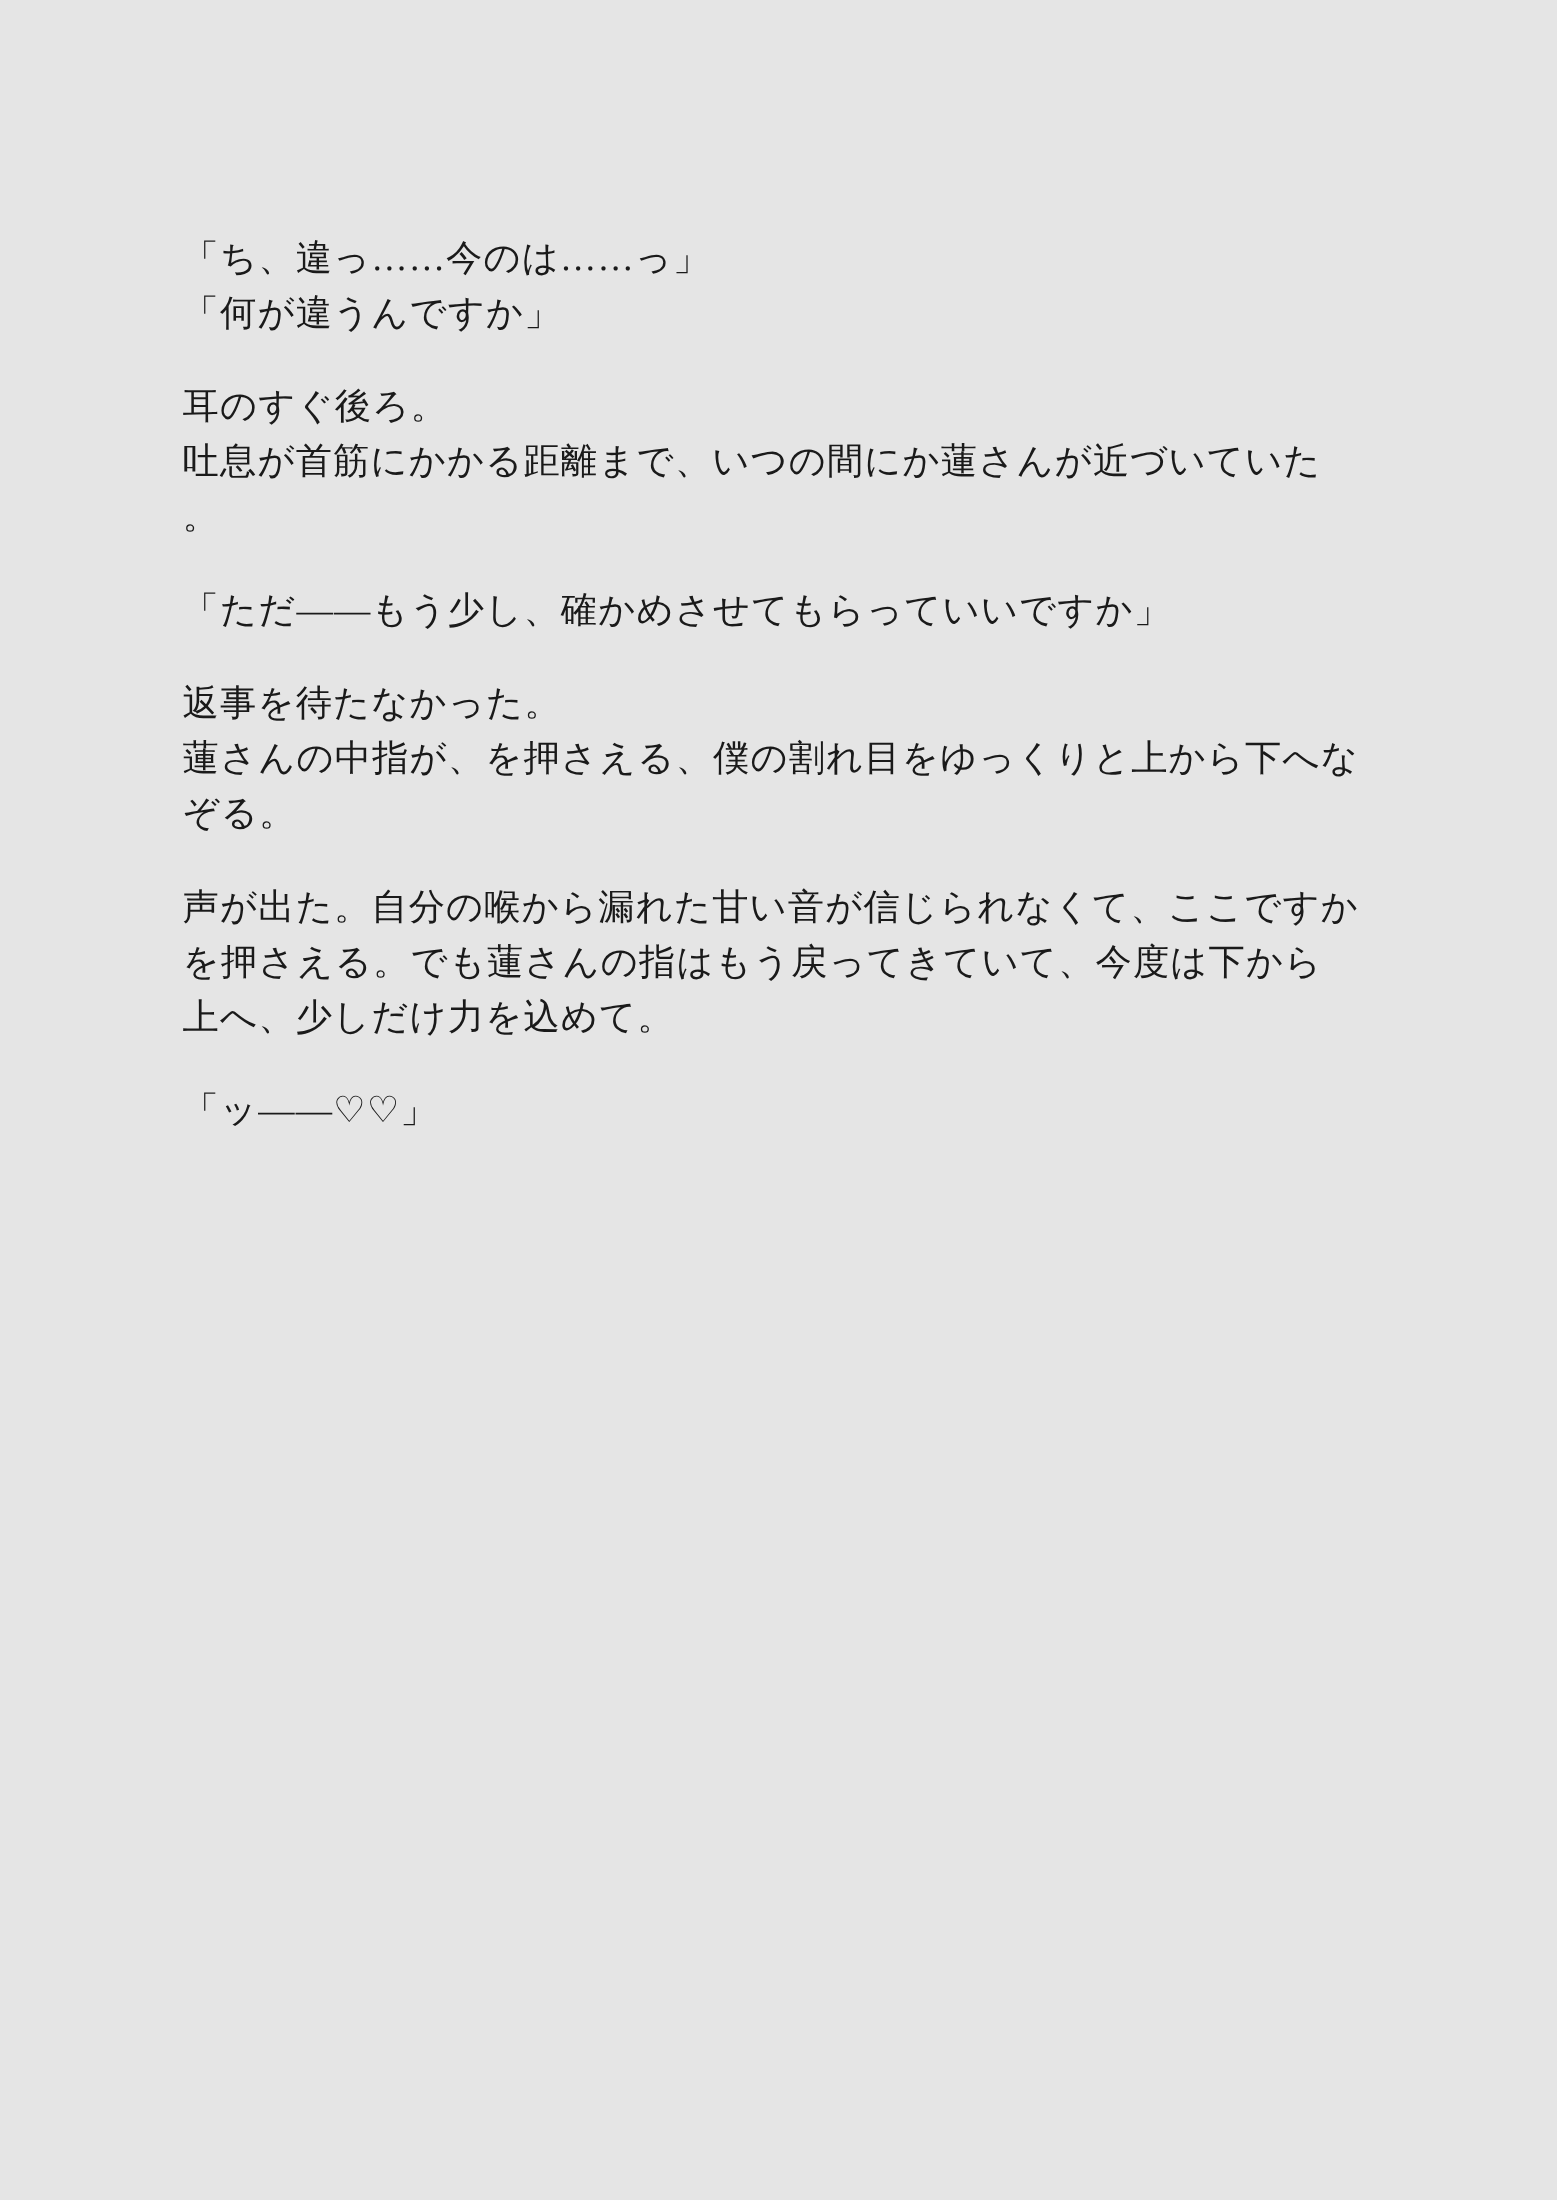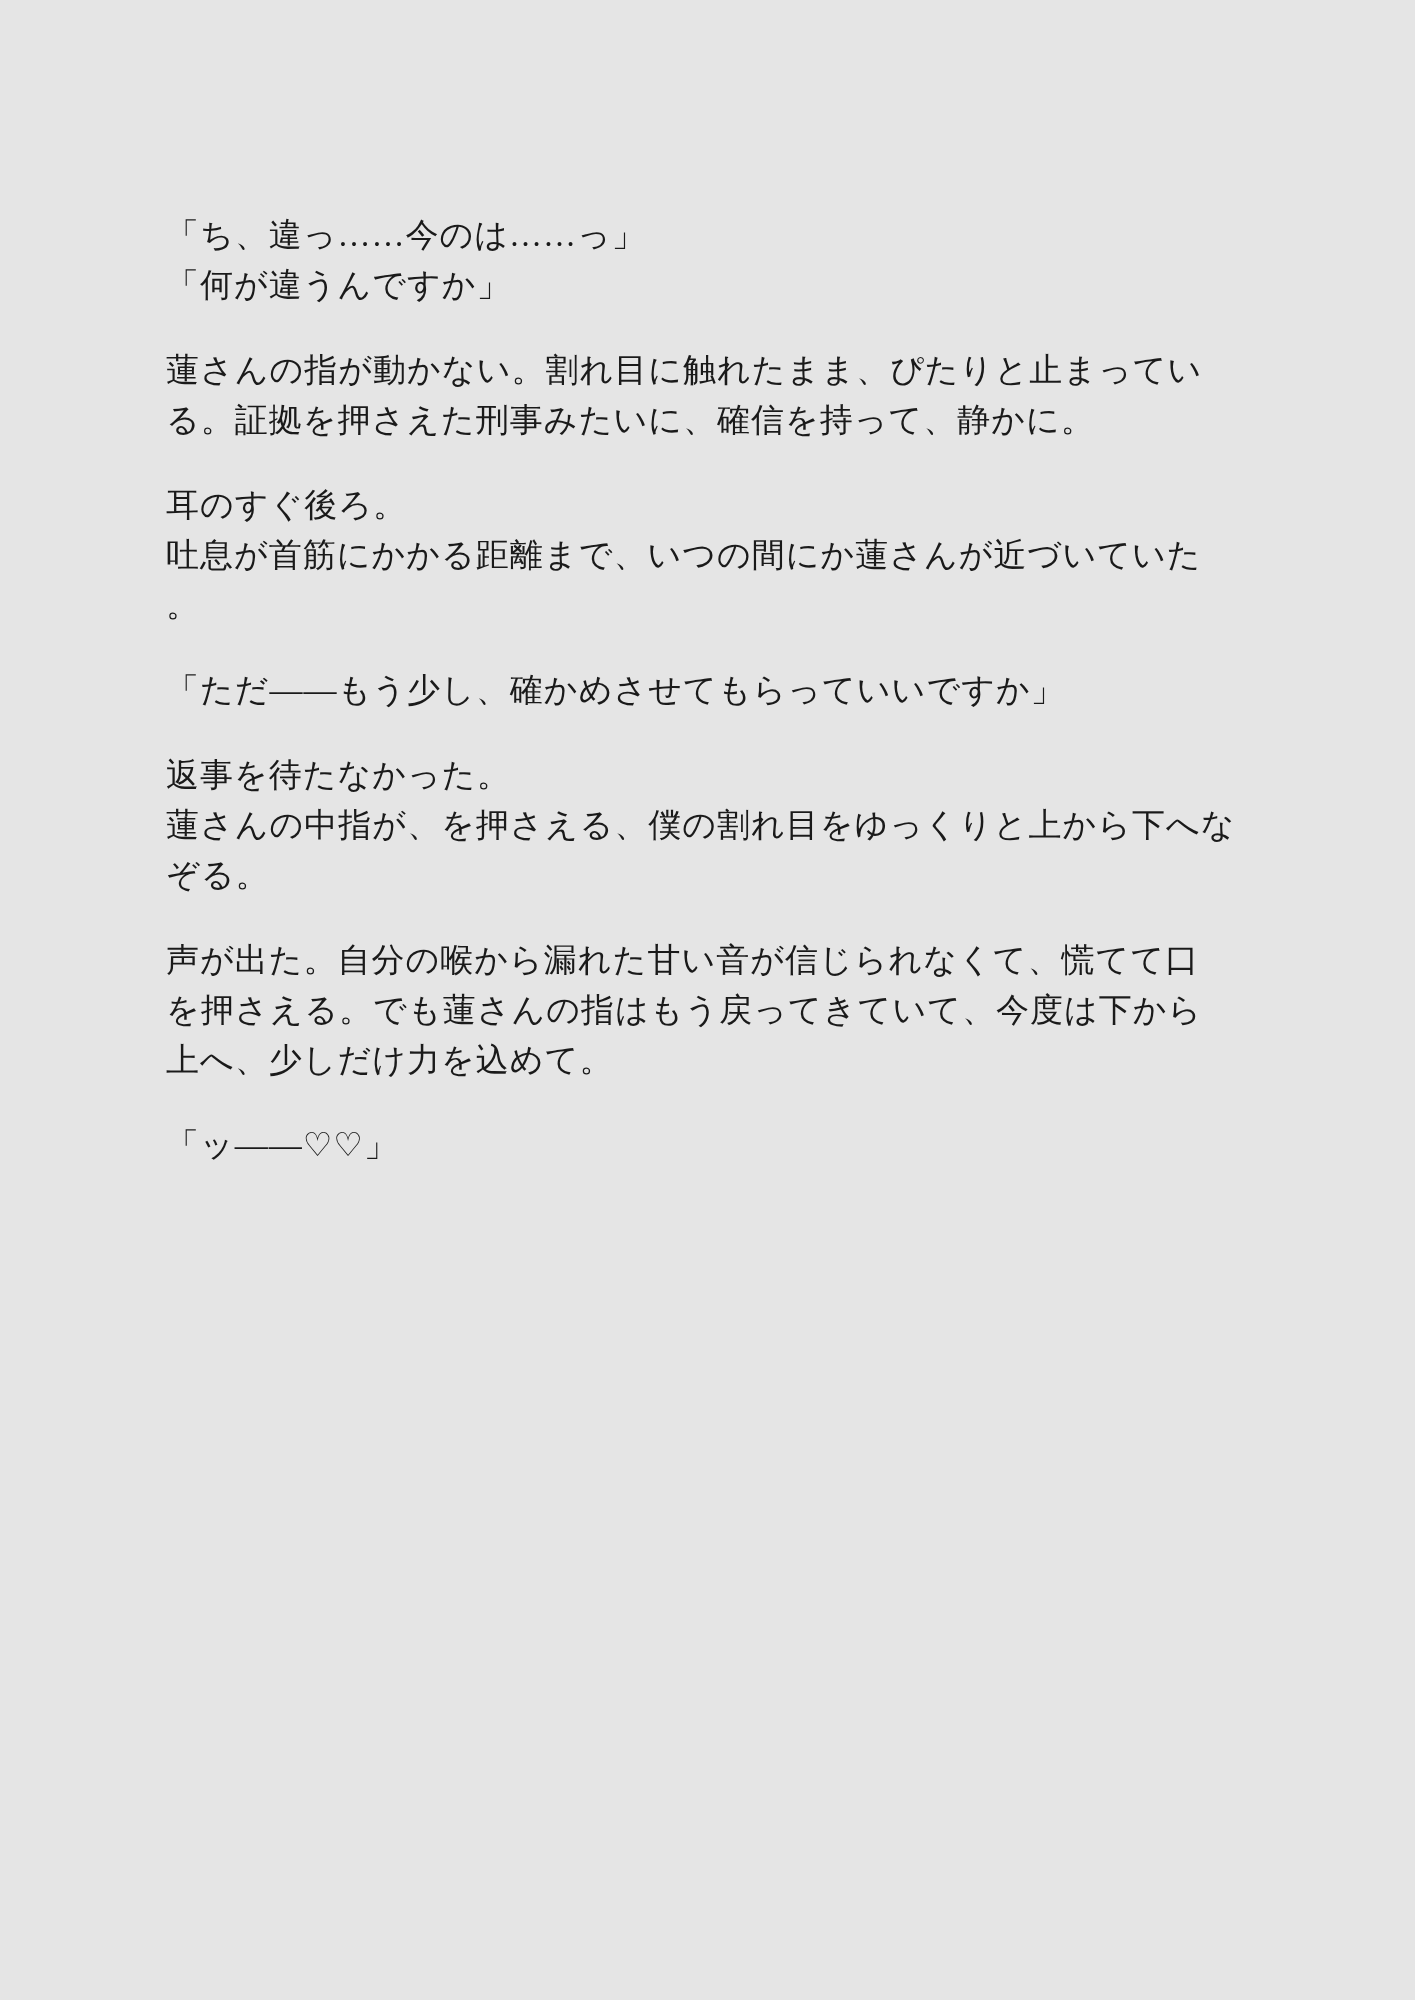--- a/index.html
+++ b/index.html
@@ -26,26 +26,24 @@
     margin: 0 0 35px 0;
     font-weight: 400;
   }
 </style>
 </head>
 <body>
 
 <div class="page">
   <div class="para">「ち、違っ……今のは……っ」
 「何が違うんですか」</div>
-  <div class="para">蓮さんの指が動かない。割れ目に触れたまま、ぴたりと止まってい
-る。証拠を押さえた刑事みたいに、確信を持って、静かに。</div>
   <div class="para">耳のすぐ後ろ。
 吐息が首筋にかかる距離まで、いつの間にか蓮さんが近づいていた
 。</div>
   <div class="para">「ただ——もう少し、確かめさせてもらっていいですか」</div>
   <div class="para">返事を待たなかった。
 蓮さんの中指が、を押さえる、僕の割れ目をゆっくりと上から下へな
 ぞる。</div>
-  <div class="para">声が出た。自分の喉から漏れた甘い音が信じられなくて、慌てて口
+  <div class="para">声が出た。自分の喉から漏れた甘い音が信じられなくて、ここですか
 を押さえる。でも蓮さんの指はもう戻ってきていて、今度は下から
 上へ、少しだけ力を込めて。</div>
   <div class="para">「ッ——♡♡」</div>
 </div>
 
 </body></html>

